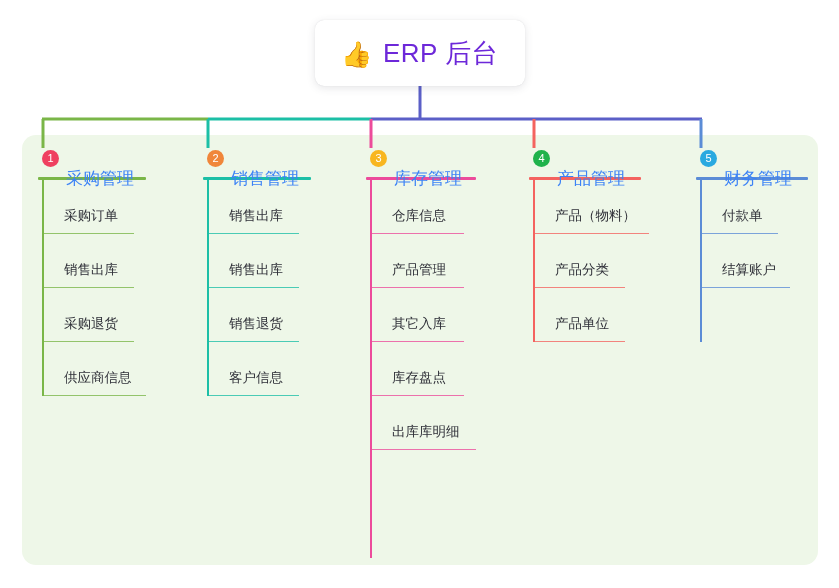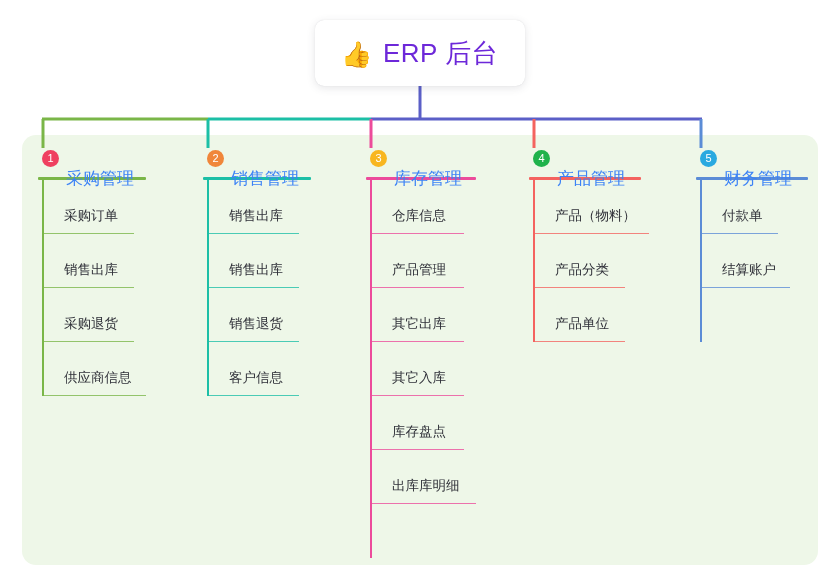--- a/index.html
+++ b/index.html
@@ -223,24 +223,20 @@
           <div class="trunk" style="background: rgb(236, 75, 155); height: 378px;"></div>
           <div class="item">
             <span class="item-label">仓库信息</span>
             <div class="item-rule" style="width: 94px; background: rgb(236, 75, 155); opacity: 0.78;"></div>
           </div>
           <div class="item">
             <span class="item-label">产品管理</span>
             <div class="item-rule" style="width: 94px; background: rgb(236, 75, 155); opacity: 0.78;"></div>
           </div>
           <div class="item">
-            <span class="item-label">其它出库</span>
-            <div class="item-rule" style="width: 94px; background: rgb(236, 75, 155); opacity: 0.78;"></div>
-          </div>
-          <div class="item">
             <span class="item-label">其它入库</span>
             <div class="item-rule" style="width: 94px; background: rgb(236, 75, 155); opacity: 0.78;"></div>
           </div>
           <div class="item">
             <span class="item-label">库存盘点</span>
             <div class="item-rule" style="width: 94px; background: rgb(236, 75, 155); opacity: 0.78;"></div>
           </div>
           <div class="item">
             <span class="item-label">出库库明细</span>
             <div class="item-rule" style="width: 106px; background: rgb(236, 75, 155); opacity: 0.78;"></div>

